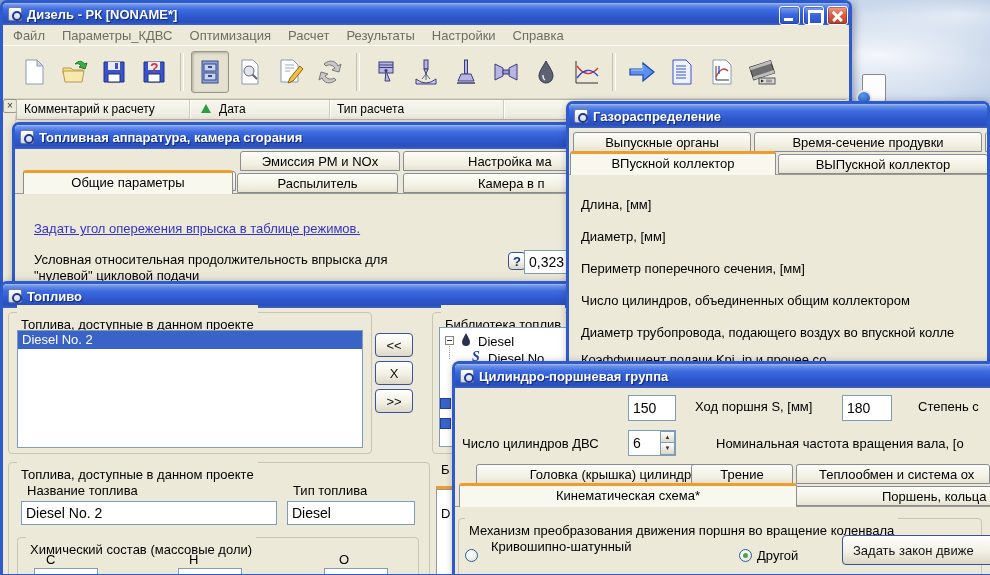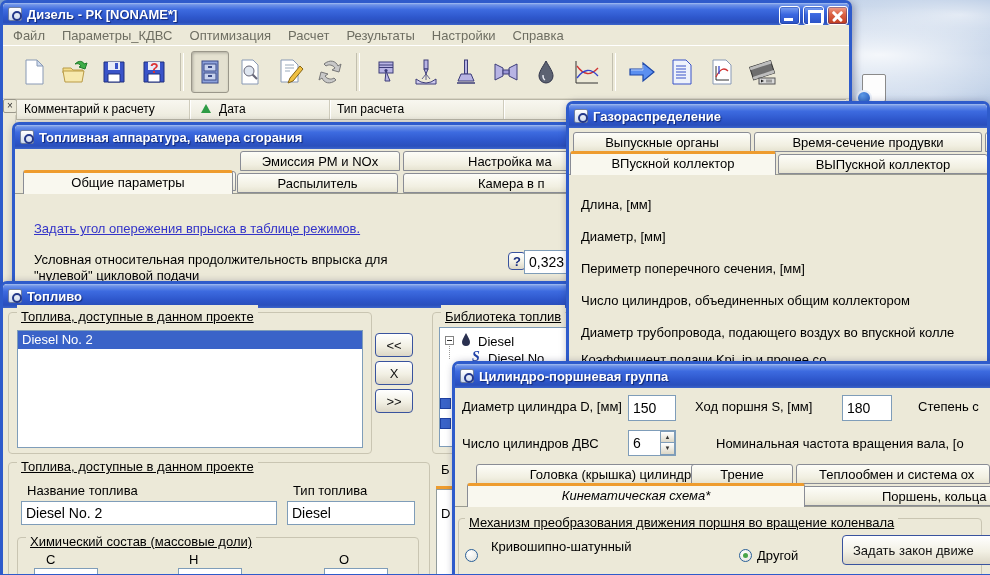--- a/index.html
+++ b/index.html
@@ -66,22 +66,22 @@
           border:1px solid #9A978A; border-radius:2px; font-size:10px; line-height:11px;
           text-align:center; color:#333; }
   .lstrip { position:absolute; left:0; top:112px; width:13px; height:170px; background:#ECE9D8;
             border-right:1px solid #D2CFC0; }
 
   
   .lbl { position:absolute; font-size:13px; color:#000; white-space:nowrap; }
   .inp { position:absolute; background:#fff; border:1px solid #7F9DB9; font-size:14px;
          padding:3px 4px; font-family:inherit; color:#000; }
   .grp { position:absolute; border:1px solid #C9C5B2; border-radius:4px; }
-  .glab { position:absolute; top:-8px; left:8px; background:#ECE9D8; padding:4px 4px;
-          font-size:13px; white-space:nowrap;text-decoration:underline; }
+  .glab { position:absolute; top:-8px; left:8px; background:#ECE9D8; padding:12px 4px;
+          font-size:13px; white-space:nowrap; }
   .btn { position:absolute; display:flex; align-items:center; justify-content:center;
          background:linear-gradient(#FFFFFF,#F2F0E4 55%,#DCD7C6); border:1px solid #39539E;
          border-radius:4px; font-size:13px; color:#111; }
   .radio { position:absolute; width:13px; height:13px; border-radius:50%; border:1px solid #2A6099;
            background:radial-gradient(circle at 35% 30%,#fff,#e2e2da); }
   .radio.sel::after { content:""; position:absolute; left:3px; top:3px; width:5px; height:5px;
            border-radius:50%; background:#4AA54A; }
   .listbox { position:absolute; background:#fff; border:1px solid #7F9DB9; }
   .selrow { height:18px; background:#3A63C8; color:#fff; font-size:13px; line-height:18px; padding-left:4px; }
   .link { position:absolute; color:#3434C8; text-decoration:underline; font-size:13px; white-space:nowrap; cursor:pointer; }
@@ -375,37 +375,36 @@
     <div class="lbl" style="left:12px;top:189px;">Число цилиндров, объединенных общим коллектором</div>
     <div class="lbl" style="left:12px;top:221px;">Диаметр трубопровода, подающего воздух во впускной колле</div>
     <div class="lbl" style="left:12px;top:248px;">Коэффициент подачи Kpi, ip и прочее со</div>
   </div>
 
   <div class="w" style="left:452px;top:361px;width:545px;height:216px;z-index:5;">
     <div class="tb">
       <span class="wicon"></span>
       <span>Цилиндро-поршневая группа</span>
     </div>
-    <div class="lbl" style="left:7px;top:35px;">Диаметр цилиндра D, [мм]</div>
     <input class="inp" style="left: 173px; top: 31px; width: 48px; height: 26px;" value="150">
     <div class="lbl" style="left:240px;top:35px;">Ход поршня S, [мм]</div>
     <input class="inp" style="left: 387px; top: 31px; width: 50px; height: 26px;" value="180">
     <div class="lbl" style="left:463px;top:35px;">Степень с</div>
     <div class="lbl" style="left:7px;top:72px;">Число цилиндров ДВС</div>
     <input class="inp" style="left: 173px; top: 66px; width: 48px; height: 26px; padding-right: 17px;" value="6">
     <span class="spinbtns" style="left:205px;top:67px;position:absolute;">
       <span class="spb">▲</span>
       <span class="spb" style="border-top:none;">▼</span>
     </span>
     <div class="lbl" style="left:261px;top:72px;">Номинальная частота вращения вала, [о</div>
     <div class="tab" style="left:1px;top:100px;width:276px;margin-left:20px;">Головка (крышка) цилиндра</div>
     <div class="tab" style="left:236px;top:100px;width:102px;">Трение</div>
     <div class="tab left" style="left:341px;top:100px;width:194px;padding-left:22px;">Теплообмен и система ох</div>
     <div class="tline" style="left:0;top:142px;width:539px;"></div>
-    <div class="tab active" style="left:12px;top:119px;width:338px;font-style:italic;">Кинематическая схема*</div>
+    <div class="tab active" style="left:4px;top:119px;width:338px;">Кинематическая схема*</div>
     <div class="tab left" style="left:338px;top:122px;width:200px;padding-left:88px;">Поршень, кольца</div>
     <div class="grp" style="left:3px;top:154px;width:524px;height:100px;">
       <span class="glab" style="left:6px;">Механизм преобразования движения поршня во вращение коленвала</span>
       <span class="radio" style="left:6px;top:30px;"></span>
       <span class="lbl" style="left:24px;top:20px;margin-left:8px;">Кривошипно-шатунный</span>
       <span class="radio sel" style="left:280px;top:30px;"></span>
       <span class="lbl" style="left:298px;top:29px;">Другой</span>
       <div class="btn" style="left:383px;top:16px;width:152px;height:30px;justify-content:flex-start;padding-left:10px;white-space:nowrap;overflow:hidden;">Задать закон движе</div>
     </div>
   </div>

